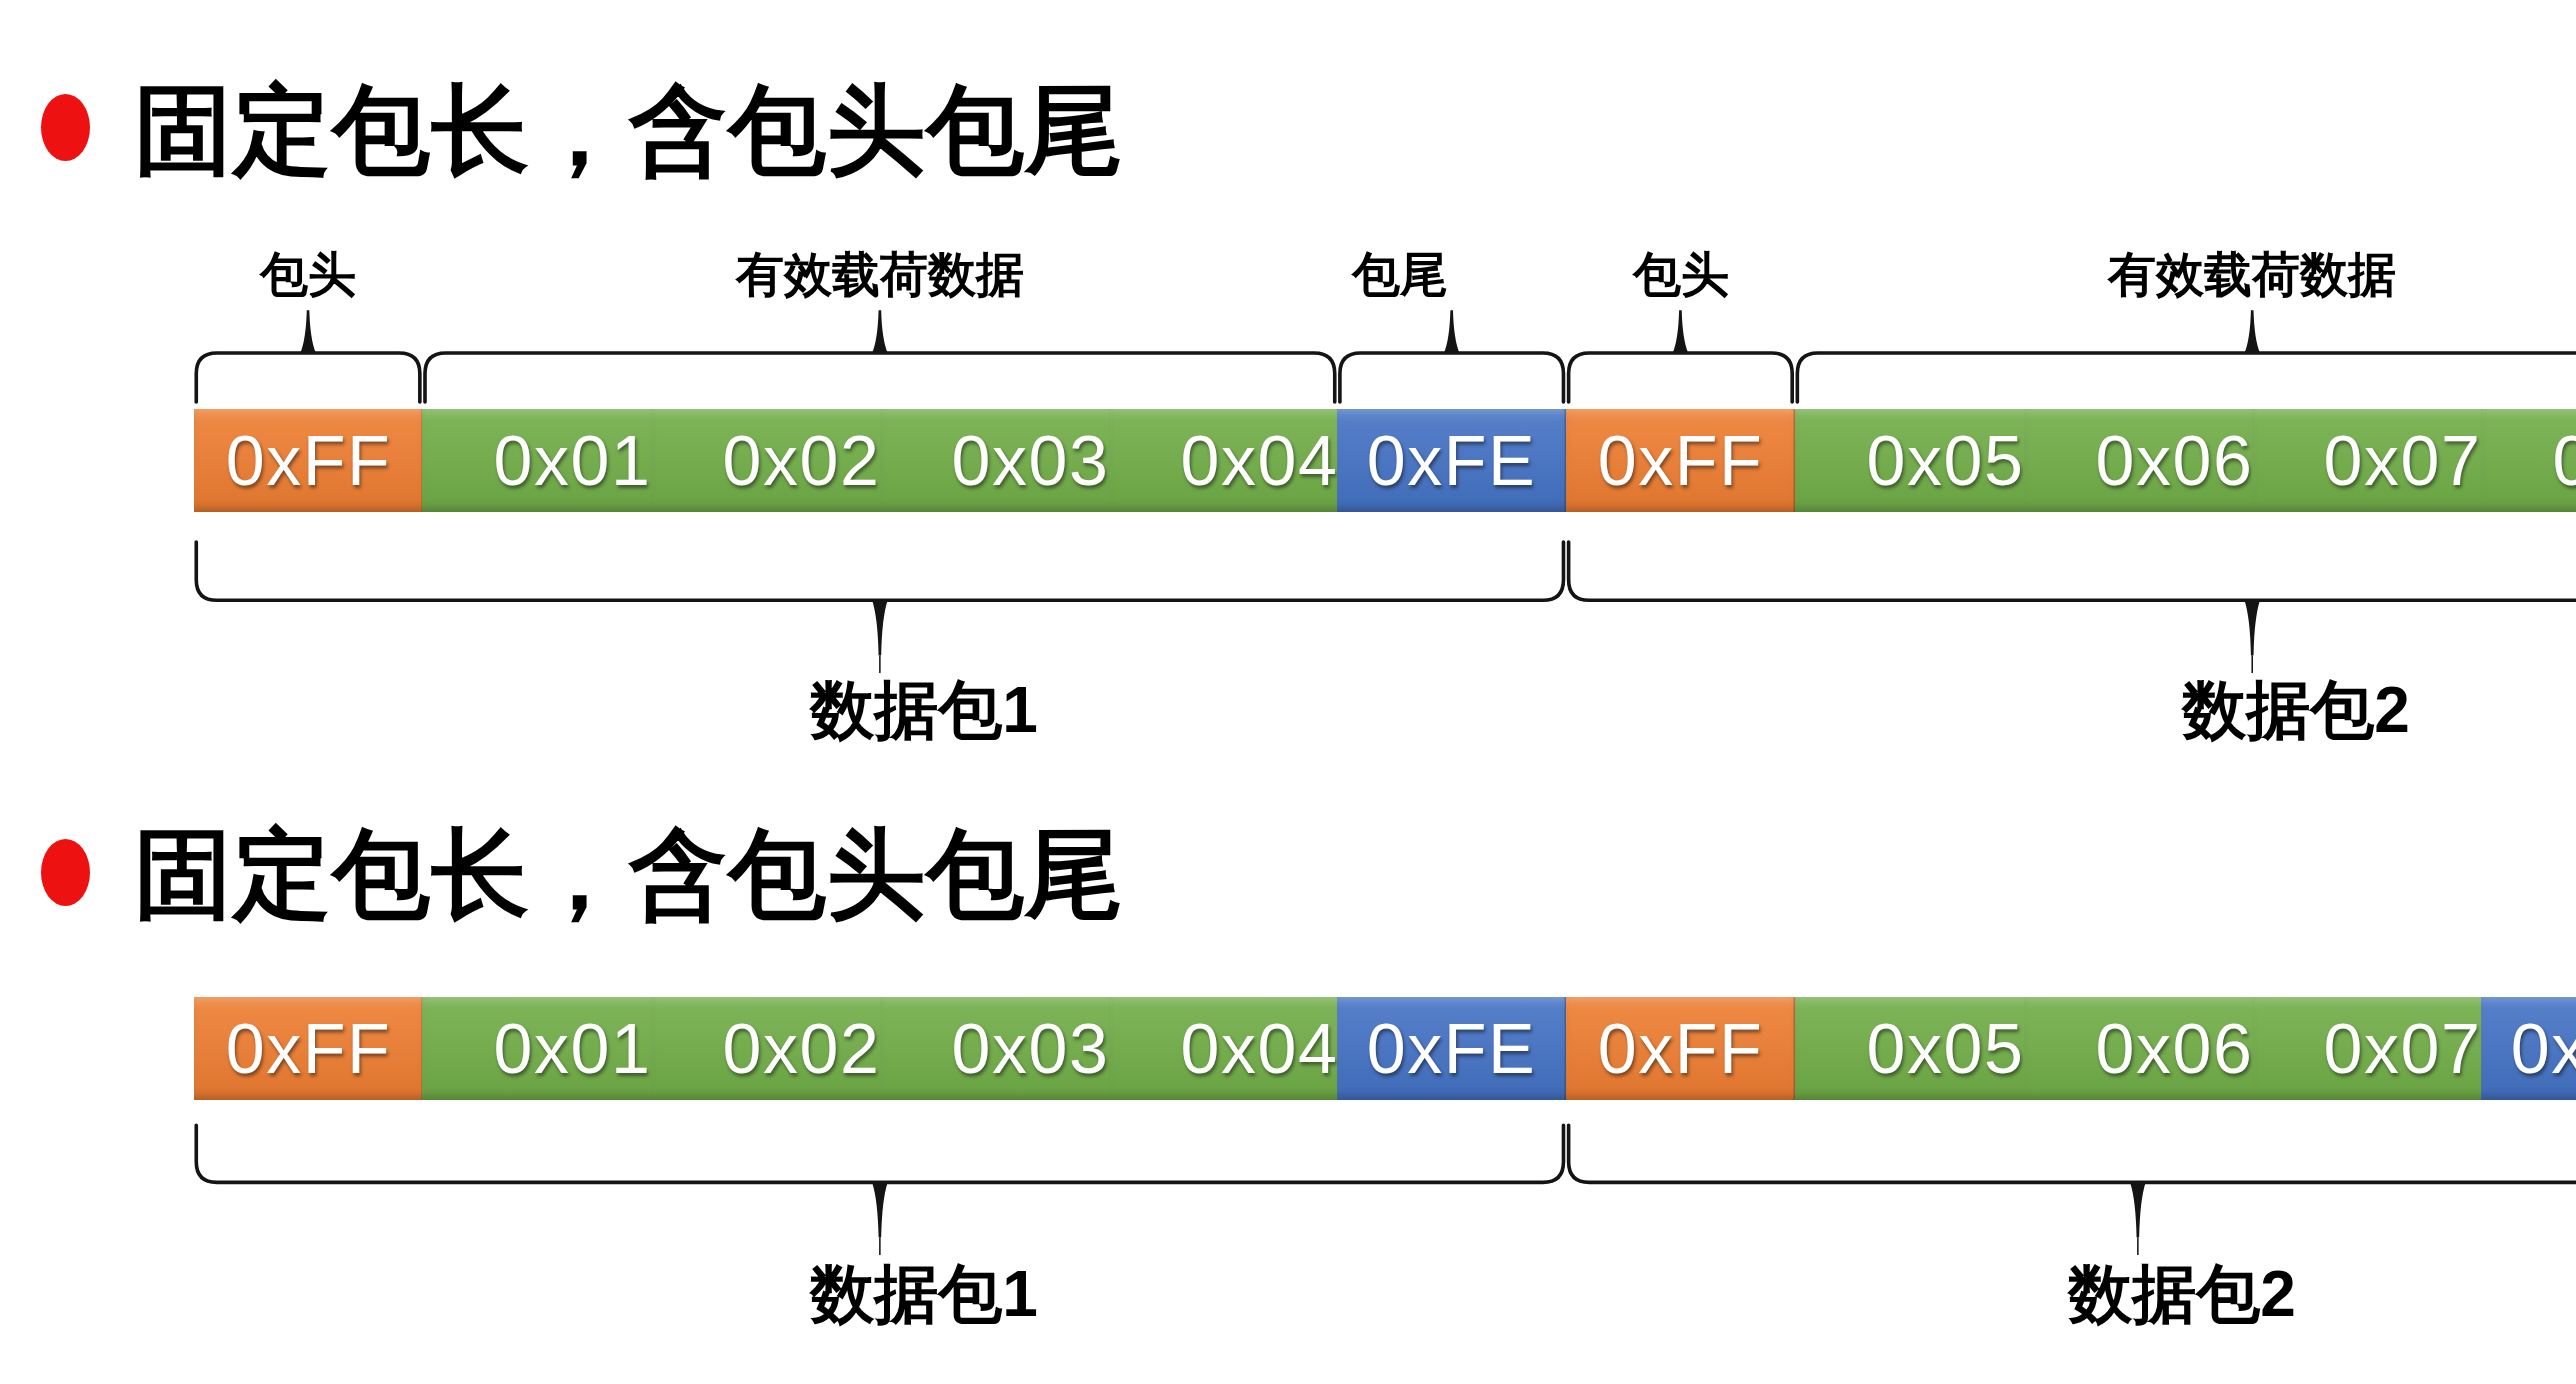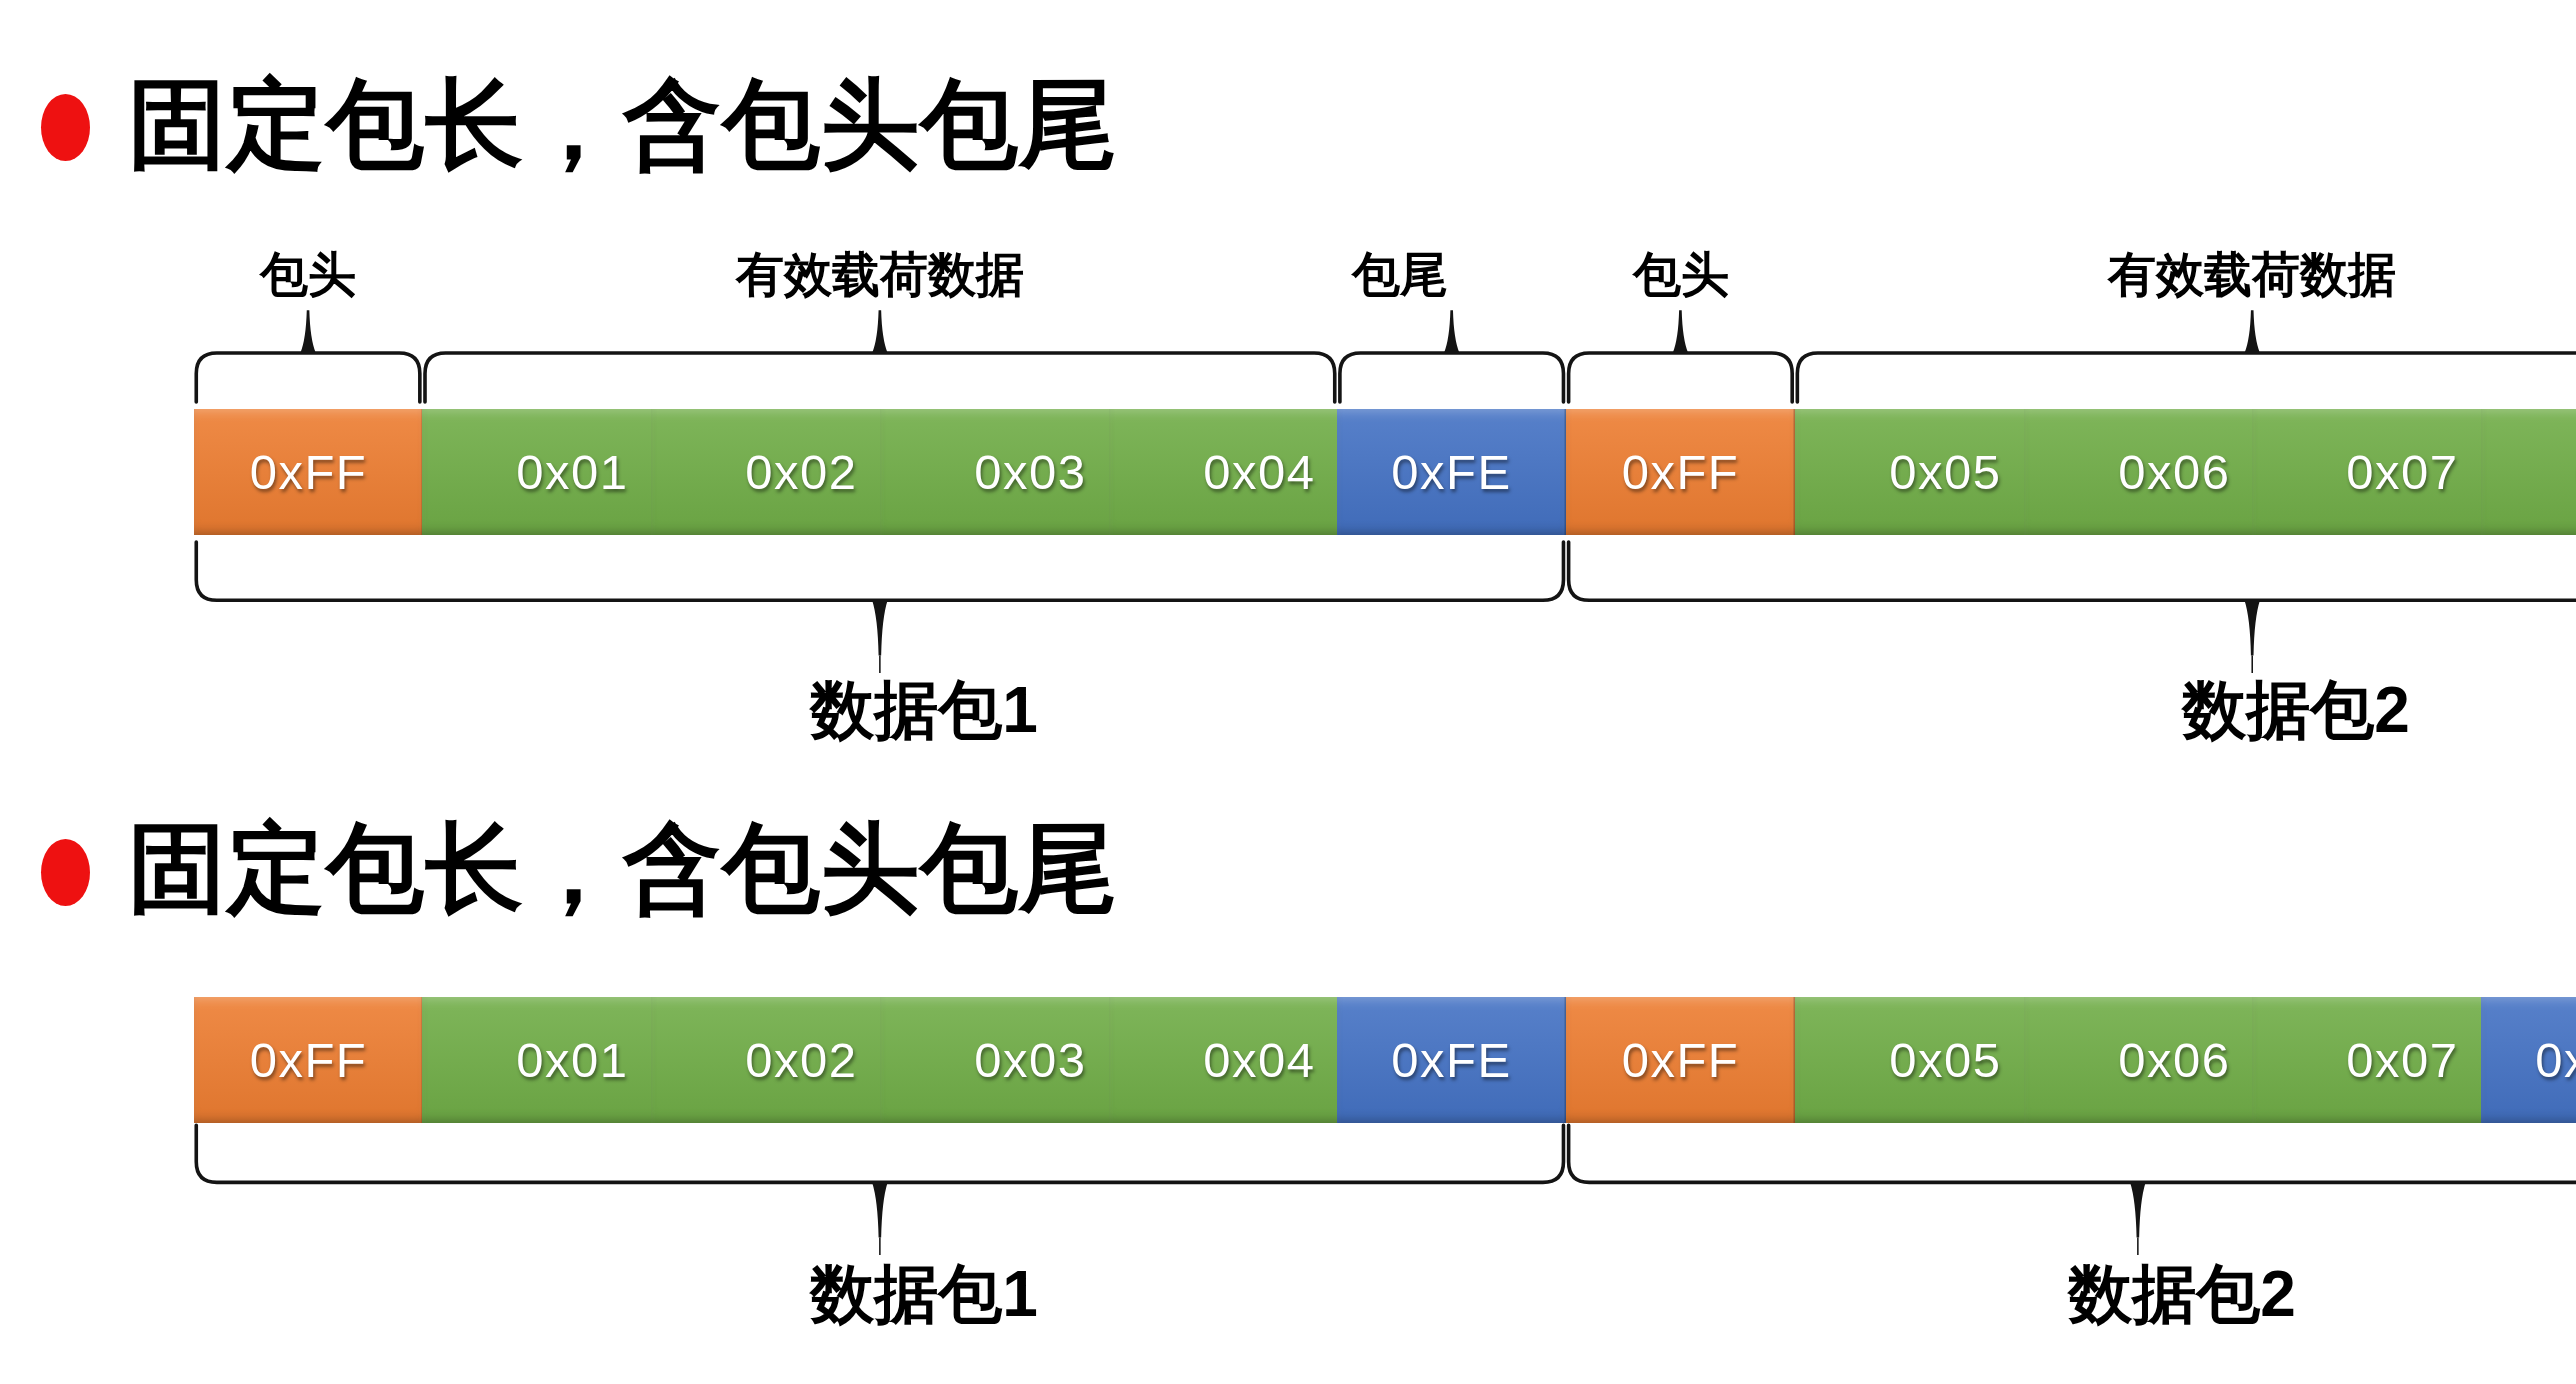--- a/index.html
+++ b/index.html
@@ -3,27 +3,27 @@
 <meta charset="utf-8">
 <style>
   html,body{margin:0;padding:0;background:#ffffff;}
   body{width:3231px;height:1385px;overflow:hidden;position:relative;
        font-family:"Liberation Sans","DejaVu Sans",sans-serif;}
   #page{position:absolute;left:0;top:0;width:3231px;height:1385px;background:#fff;}
   #braces{position:absolute;left:0;top:0;width:3231px;height:1385px;pointer-events:none;}
   #content{position:absolute;left:0;top:0;width:3231px;height:1385px;}
   .bullet{position:absolute;border-radius:50%;}
   .sec-title{position:absolute;white-space:nowrap;color:#000;
-             font-weight:bold;font-size:98px;line-height:121px;letter-spacing:1px;margin:0;}
+             font-weight:bold;font-size:98px;line-height:121px;letter-spacing:1px;margin:6px;}
   .flabel{position:absolute;transform:translateX(-50%);white-space:nowrap;color:#000;
           font-weight:bold;font-size:48px;line-height:66px;}
   .plabel{position:absolute;transform:translateX(-50%);white-space:nowrap;color:#000;
           font-weight:bold;font-size:64px;line-height:66px;margin-left:44px;}
-  .byte{position:absolute;width:229px;height:126px;display:flex;align-items:center;justify-content:center;
-        color:#fff;font-weight:400;font-size:49px;letter-spacing:1.5px;white-space:nowrap;
+  .byte{position:absolute;width:229px;height:103px;display:flex;align-items:center;justify-content:center;
+        color:#fff;font-weight:400;font-size:70px;letter-spacing:1.5px;white-space:nowrap;
         text-shadow:1.5px 2.6px 3.6px rgba(0,0,0,0.45);
         background-image:linear-gradient(rgba(255,255,255,0.10),rgba(0,0,0,0.06));
         box-shadow:inset -1.5px 0 0 rgba(0,0,0,0.22),
                    inset 0 -8.2px 11.3px -6.2px rgba(0,0,0,0.30),
                    inset 0 8.2px 11.3px -6.2px rgba(255,255,255,0.28);}
   .byte.header{background-color:#ED7D31;}
   .byte.payload{background-color:#70AD47;padding-left:36px;}
   .byte.tail{background-color:#4472C4;}
 </style>
 </head>

